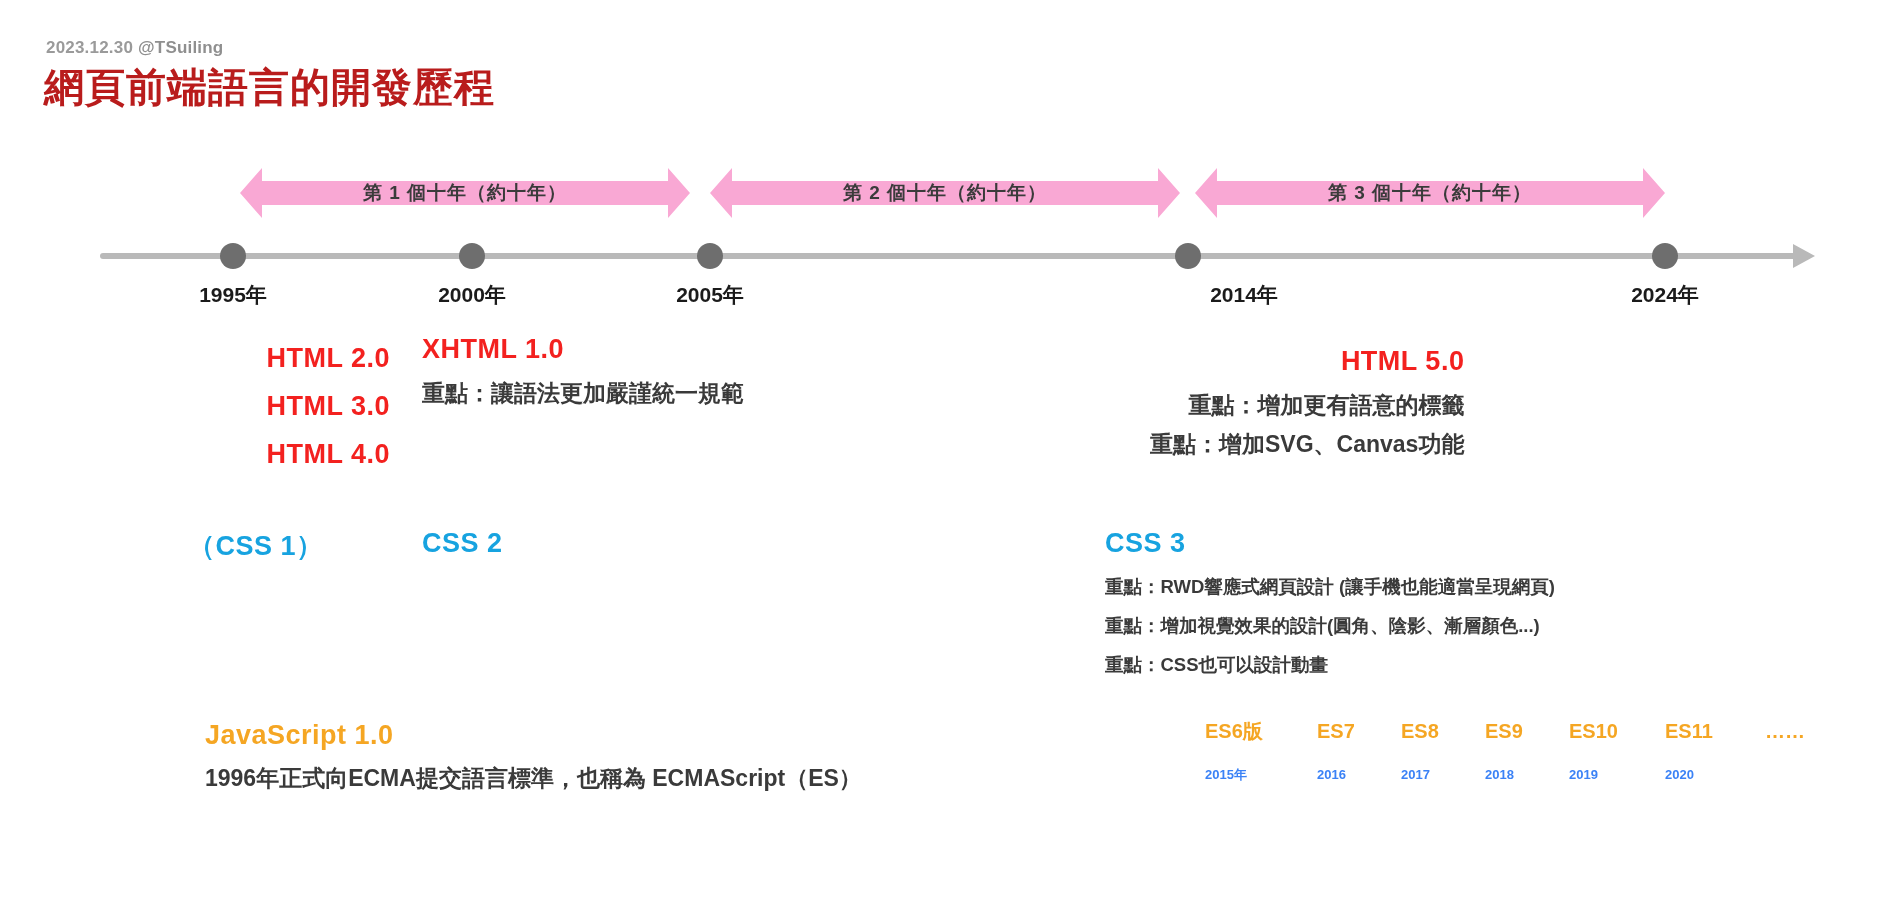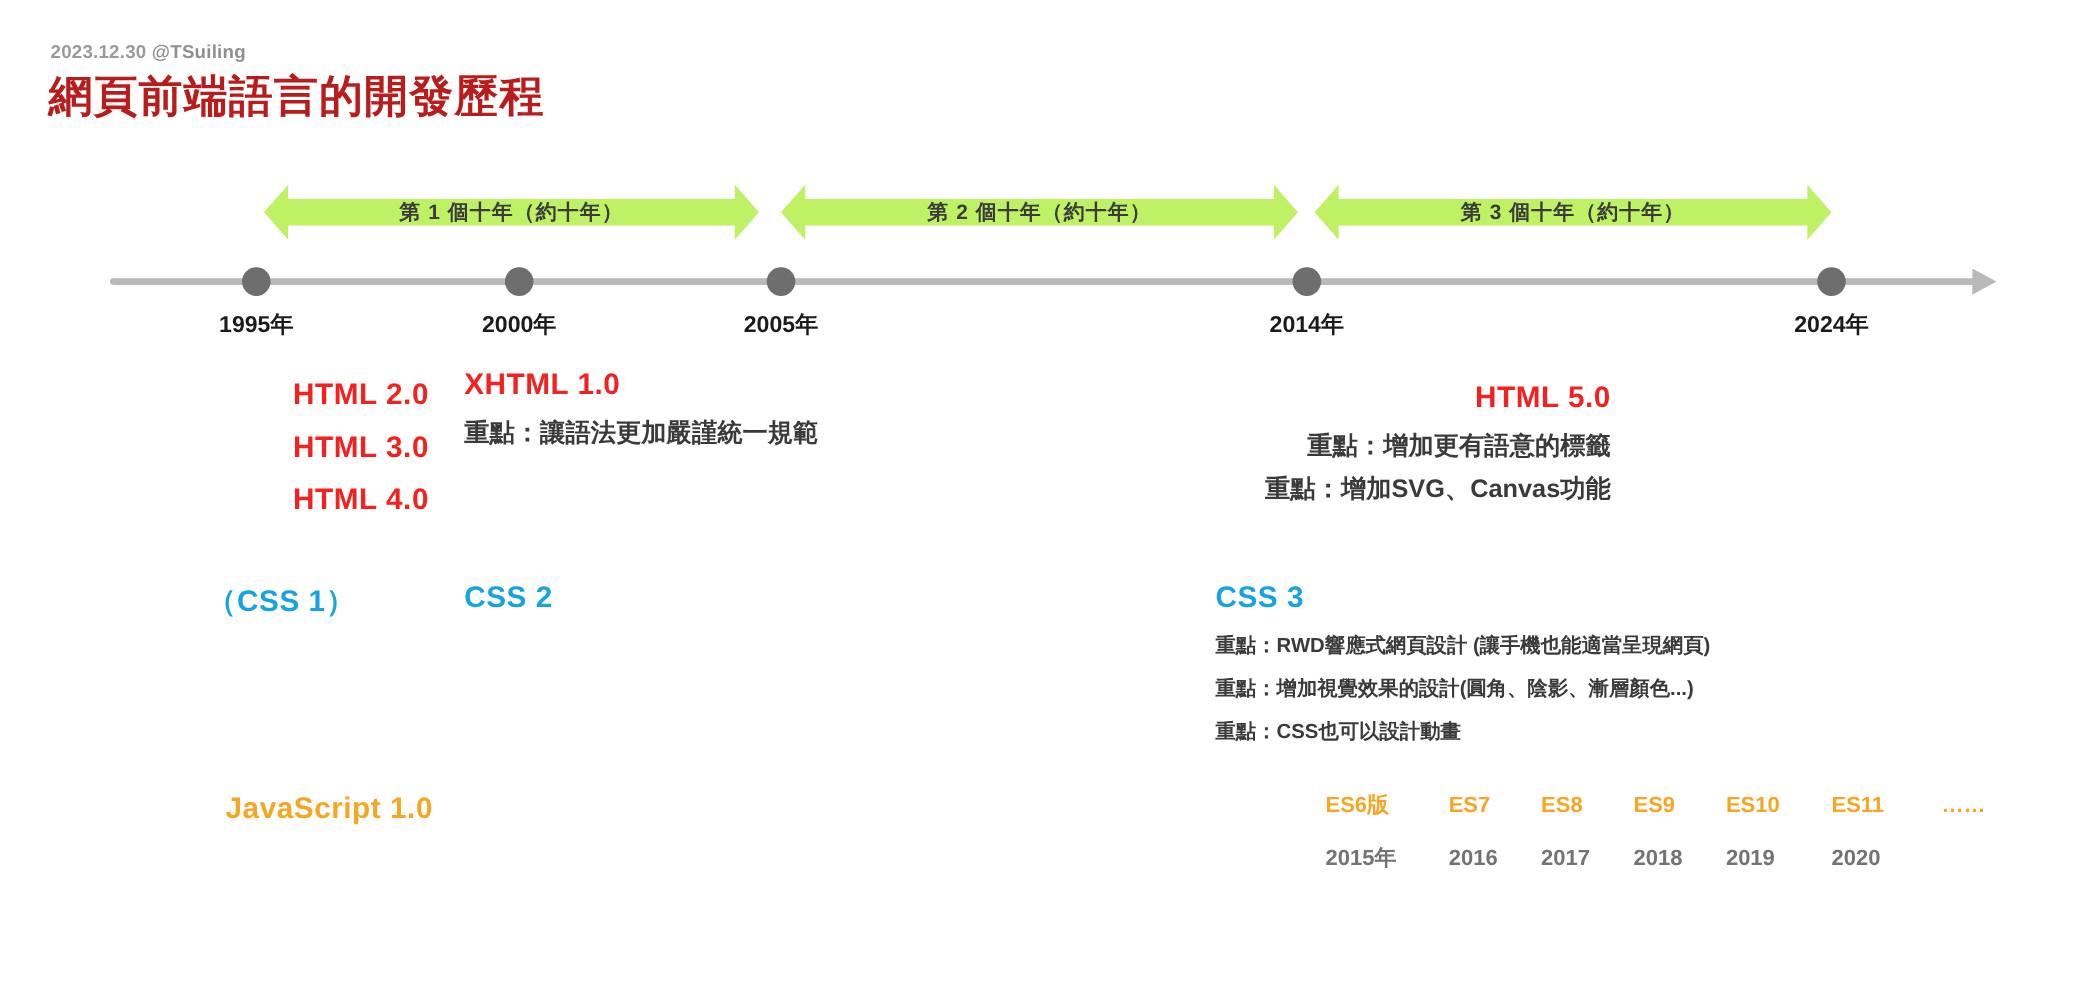--- a/index.html
+++ b/index.html
@@ -41,21 +41,21 @@
   .decade-band {
     position: absolute;
     top: 168px;
     left: 0;
     width: 1900px;
     height: 56px;
   }
   .decade {
     position: absolute;
     height: 50px;
-    background: #bef264;
+    background: #f9a8d4;
     display: flex;
     align-items: center;
     justify-content: center;
     color: #3b3b3b;
     font-size: 19px;
     font-weight: bold;
     letter-spacing: 1px;
     clip-path: polygon(0 30%, 0 30%, 18px 30%, 18px 0, 18px 0,
                        calc(100% - 18px) 0, calc(100% - 18px) 0,
                        100% 50%, calc(100% - 18px) 100%, 18px 100%, 18px 70%, 0 70%);
@@ -139,23 +139,23 @@
     font-size: 20px;
     font-weight: bold;
     white-space: nowrap;
   }
   .es-years {
     position: absolute;
     display: flex;
     align-items: baseline;
   }
   .es-years .yr {
-    font-size: 20px;
-    font-weight: bold;
-    color: #737373;
+    font-size: 13px;
+    font-weight: bold;
+    color: #3b82f6;
     white-space: nowrap;
   }
 </style>
 </head>
 <body>
 
 <div class="meta">
   <span>2023.12.30</span>
   <span class="handle">@TSuiling</span>
 </div>
@@ -178,21 +178,21 @@
 
 <div class="node" style="left:233px;"></div>
 <div class="node" style="left:472px;"></div>
 <div class="node" style="left:710px;"></div>
 <div class="node" style="left:1188px;"></div>
 <div class="node" style="left:1665px;"></div>
 
 <div class="year-label" style="left:233px;">1995年</div>
 <div class="year-label" style="left:472px;">2000年</div>
 <div class="year-label" style="left:710px;">2005年</div>
-<div class="year-label" style="left:1188px;">2014年</div>
+<div class="year-label" style="left:1244px;">2014年</div>
 <div class="year-label" style="left:1665px;">2024年</div>
 
 <div class="group stack-right" style="left:60px; top:334px; width:330px;">
   <div class="g-title html">HTML 2.0</div>
   <div class="g-title html">HTML 3.0</div>
   <div class="g-title html">HTML 4.0</div>
 </div>
 
 <div class="group" style="left:422px; top:334px;">
   <div class="g-title html">XHTML 1.0</div>
@@ -219,20 +219,21 @@
   <div class="g-title css">CSS 3</div>
   <div style="margin-top:8px;">
     <div class="g-sub small">重點：RWD響應式網頁設計 (讓手機也能適當呈現網頁)</div>
     <div class="g-sub small">重點：增加視覺效果的設計(圓角、陰影、漸層顏色...)</div>
     <div class="g-sub small">重點：CSS也可以設計動畫</div>
   </div>
 </div>
 
 <div class="group" style="left:205px; top:720px;">
   <div class="g-title js">JavaScript 1.0</div>
+  <div class="g-sub" style="margin-top:8px;">1996年正式向ECMA提交語言標準，也稱為 ECMAScript（ES）</div>
 </div>
 
 <div class="es-row" style="left:1205px; top:718px;">
   <span class="es" style="width:112px;">ES6版</span>
   <span class="es" style="width:84px;">ES7</span>
   <span class="es" style="width:84px;">ES8</span>
   <span class="es" style="width:84px;">ES9</span>
   <span class="es" style="width:96px;">ES10</span>
   <span class="es" style="width:100px;">ES11</span>
   <span class="es">……</span>

